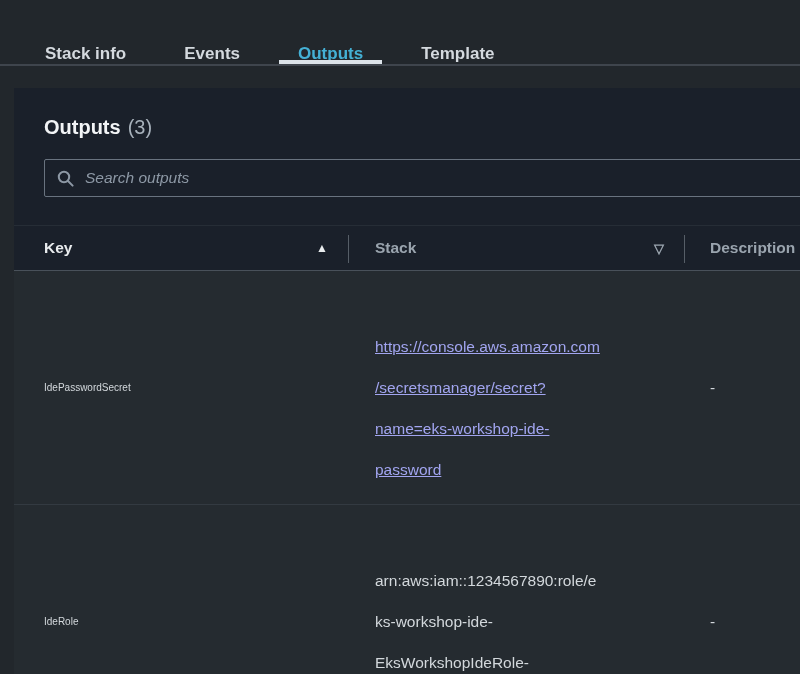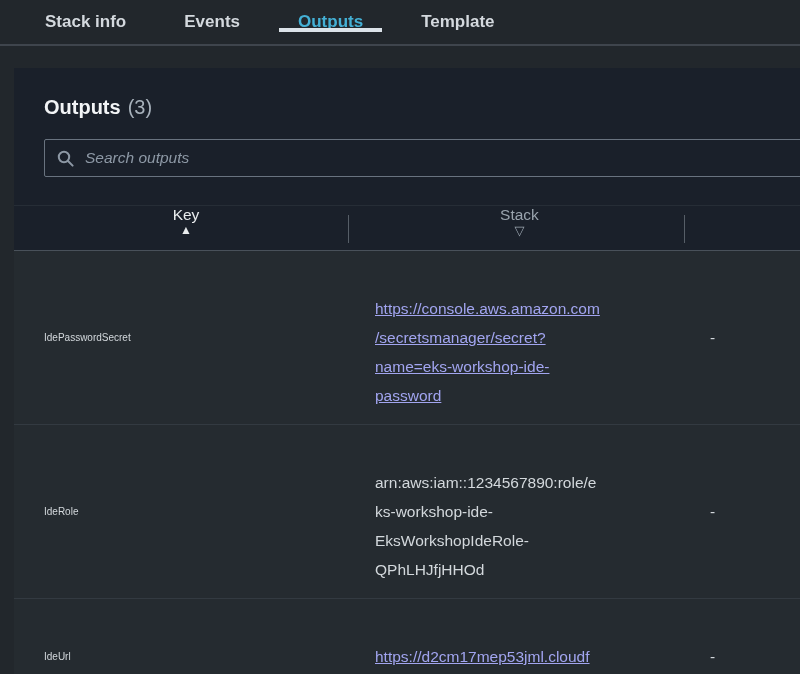--- a/index.html
+++ b/index.html
@@ -8,22 +8,22 @@
     width: 800px; height: 674px;
     overflow: hidden;
     background: #22272c;
     font-family: "Liberation Sans", sans-serif;
     -webkit-font-smoothing: antialiased;
   }
 
   
   .tabbar {
     display: flex;
-    align-items: center;
-    height: 46px;
+    align-items: flex-end;
+    height: 66px;
     padding-left: 16px;
     border-bottom: 2px solid #3f454d;
     background: #22272c;
   }
   .tab {
     position: relative;
     display: flex;
     align-items: center;
     padding: 0 29px;
     font-size: 17px;
@@ -99,28 +99,27 @@
     height: 46px;
     align-items: center;
     border-top: 1px solid #262d36;
     border-bottom: 1px solid #49515a;
     background: #1a202a;
   }
   .th {
     position: relative;
     display: flex;
     align-items: center;
-    justify-content: flex-start;
+    justify-content: space-between;
     height: 100%;
     padding: 0 20px 0 30px;
     font-size: 15.5px;
-    font-weight: 400;
+    font-weight: 700;
     color: #9aa4ae;
     cursor: pointer;
-    flex-direction: column;
   }
   .th-key { color: #e9ecee; }
   .th-value { padding-left: 27px; }
   .th-desc { padding-left: 26px; }
   .th + .th::before {
     content: "";
     position: absolute;
     left: 0; top: 9px;
     width: 1px; height: 28px;
     background: #565e67;
@@ -137,21 +136,21 @@
   .row:last-child { border-bottom: 1px solid #3f4750; }
 
   .cell-key {
     padding: 0 20px 0 30px;
     font-size: 10px;
     color: #d3d8dc;
   }
   .cell-value {
     padding: 14px 24px 14px 27px;
     font-size: 15.5px;
-    line-height: 29px;
+    line-height: 41px;
     color: #d3d8dc;
     white-space: pre-line;
     word-break: break-all;
   }
   .value-link {
     color: #a2a5f0;
     text-decoration: underline;
     cursor: pointer;
   }
   .cell-desc {

